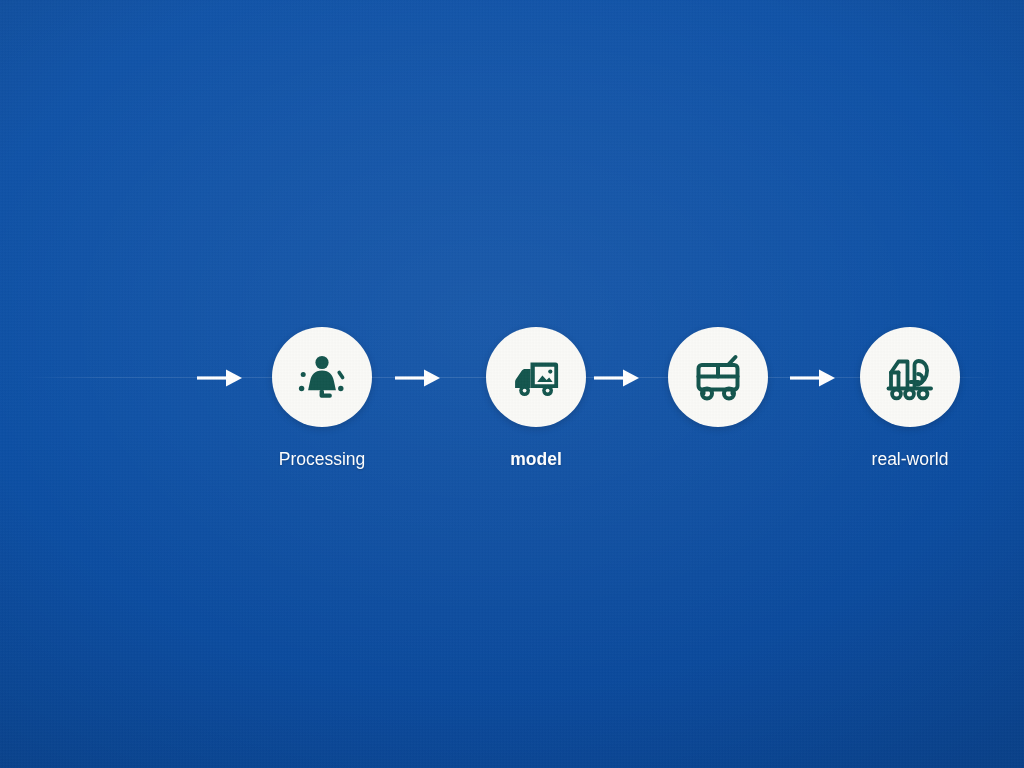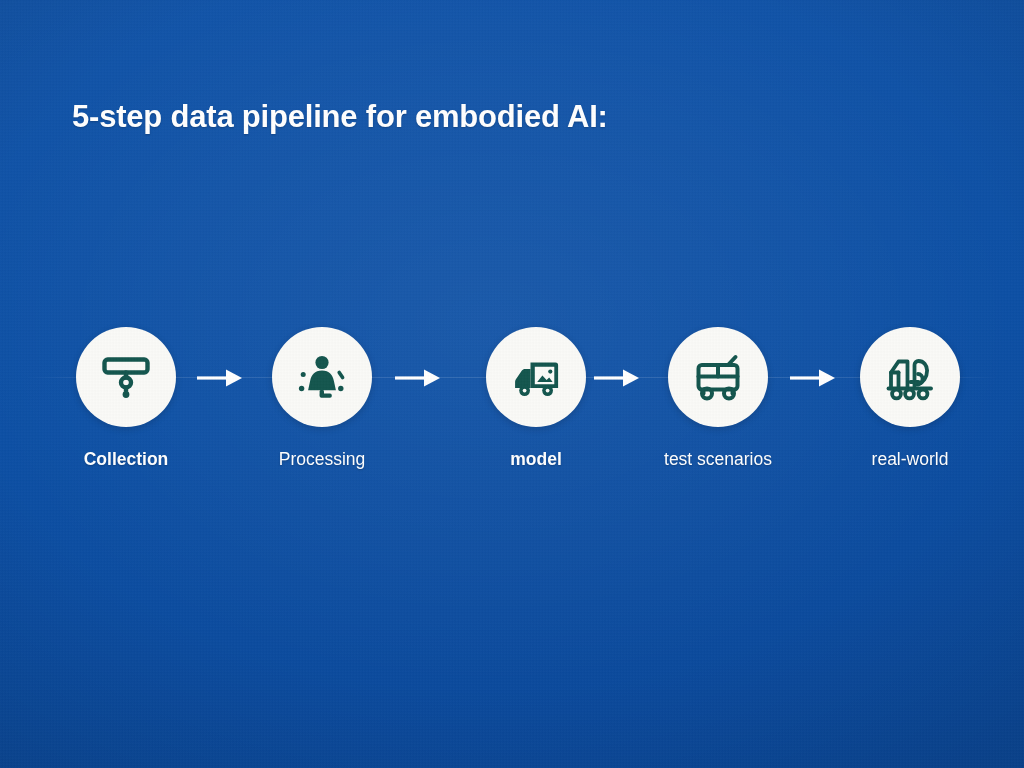--- a/index.html
+++ b/index.html
@@ -122,42 +122,25 @@
     height: 24px;
     margin-left: -27px;
   }
   .arrow svg { display: block; }
 </style>
 </head>
 <body>
 
 <div id="slide">
 
-  <div id="title">5-step data pipeline for embodied AI:</div>
 
   <div id="rail"></div>
 
   <div id="pipeline">
 
-    <div class="step" style="left:126px;">
-      <div class="bubble">
-        <span>
-          <svg width="60" height="60" viewBox="0 0 60 60" fill="none" stroke="#14564e" stroke-width="4.4" stroke-linecap="round" stroke-linejoin="round">
-            <rect x="8.5" y="12.5" width="43" height="13" rx="3.2"></rect>
-            <line x1="30" y1="25.5" x2="30" y2="30.5"></line>
-            <circle cx="30" cy="35.5" r="5"></circle>
-            <line x1="30" y1="40.5" x2="30" y2="43.5"></line>
-            <circle cx="30" cy="47.5" r="3.4" fill="#14564e" stroke="none"></circle>
-          </svg>
-        </span>
-      </div>
-      <div class="step-label">
-        <span>Collection</span>
-      </div>
-    </div>
 
     <div class="arrow" style="left:221px;">
       <span>
         <svg width="54" height="24" viewBox="0 0 54 24">
           <path d="M3 12 H34" stroke="#ffffff" stroke-width="3.2" stroke-linecap="butt"></path>
           <path d="M32 3.5 L48 12 L32 20.5 Z" fill="#ffffff"></path>
         </svg>
       </span>
     </div>
 
@@ -240,21 +223,20 @@
             <line x1="30.0" y1="18.0" x2="30.0" y2="29.5"></line>
             <line x1="40.0" y1="18.0" x2="47.5" y2="10.0"></line>
             <line x1="15.5" y1="42.5" x2="15.5" y2="46.5"></line>
             <line x1="44.5" y1="42.5" x2="44.5" y2="46.5"></line>
             <circle cx="19.0" cy="46.5" r="5.0"></circle>
             <circle cx="41.0" cy="46.5" r="5.0"></circle>
           </svg>
         </span>
       </div>
       <div class="step-label">
-        <span class="sub">test scenarios</span>
       </div>
     </div>
 
     <div class="arrow" style="left:814px;">
       <span>
         <svg width="54" height="24" viewBox="0 0 54 24">
           <path d="M3 12 H34" stroke="#ffffff" stroke-width="3.2"></path>
           <path d="M32 3.5 L48 12 L32 20.5 Z" fill="#ffffff"></path>
         </svg>
       </span>

